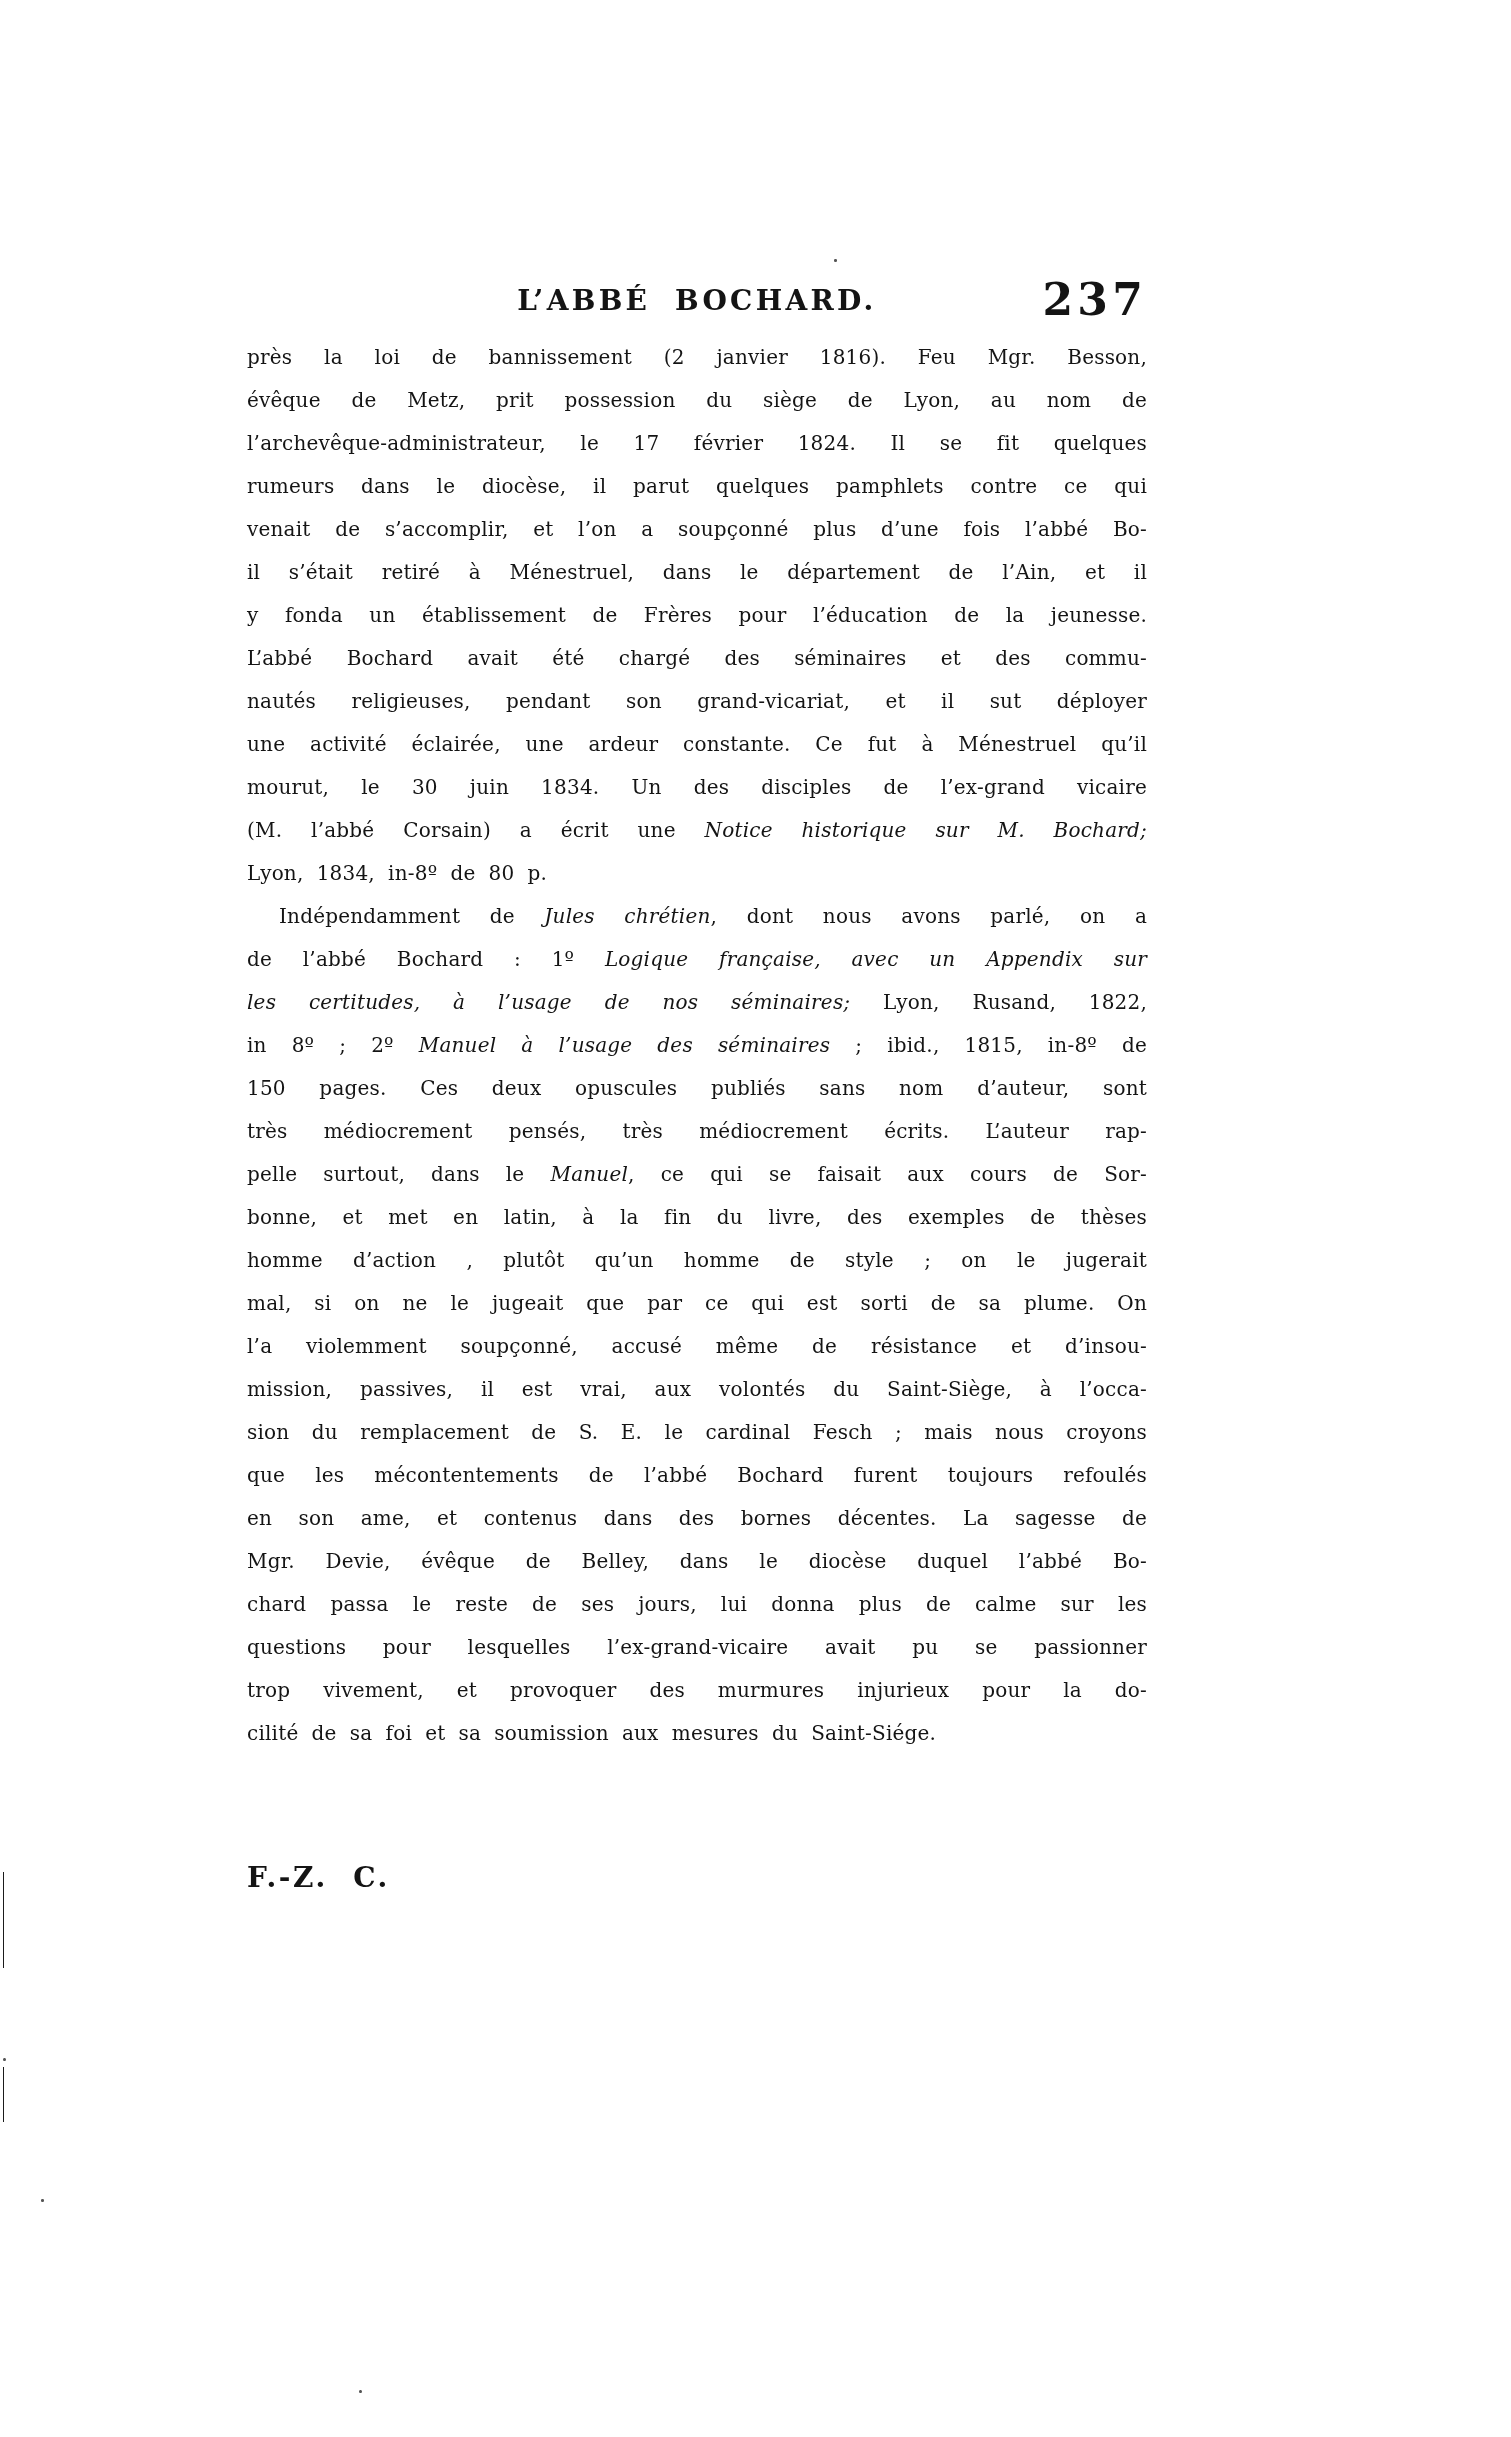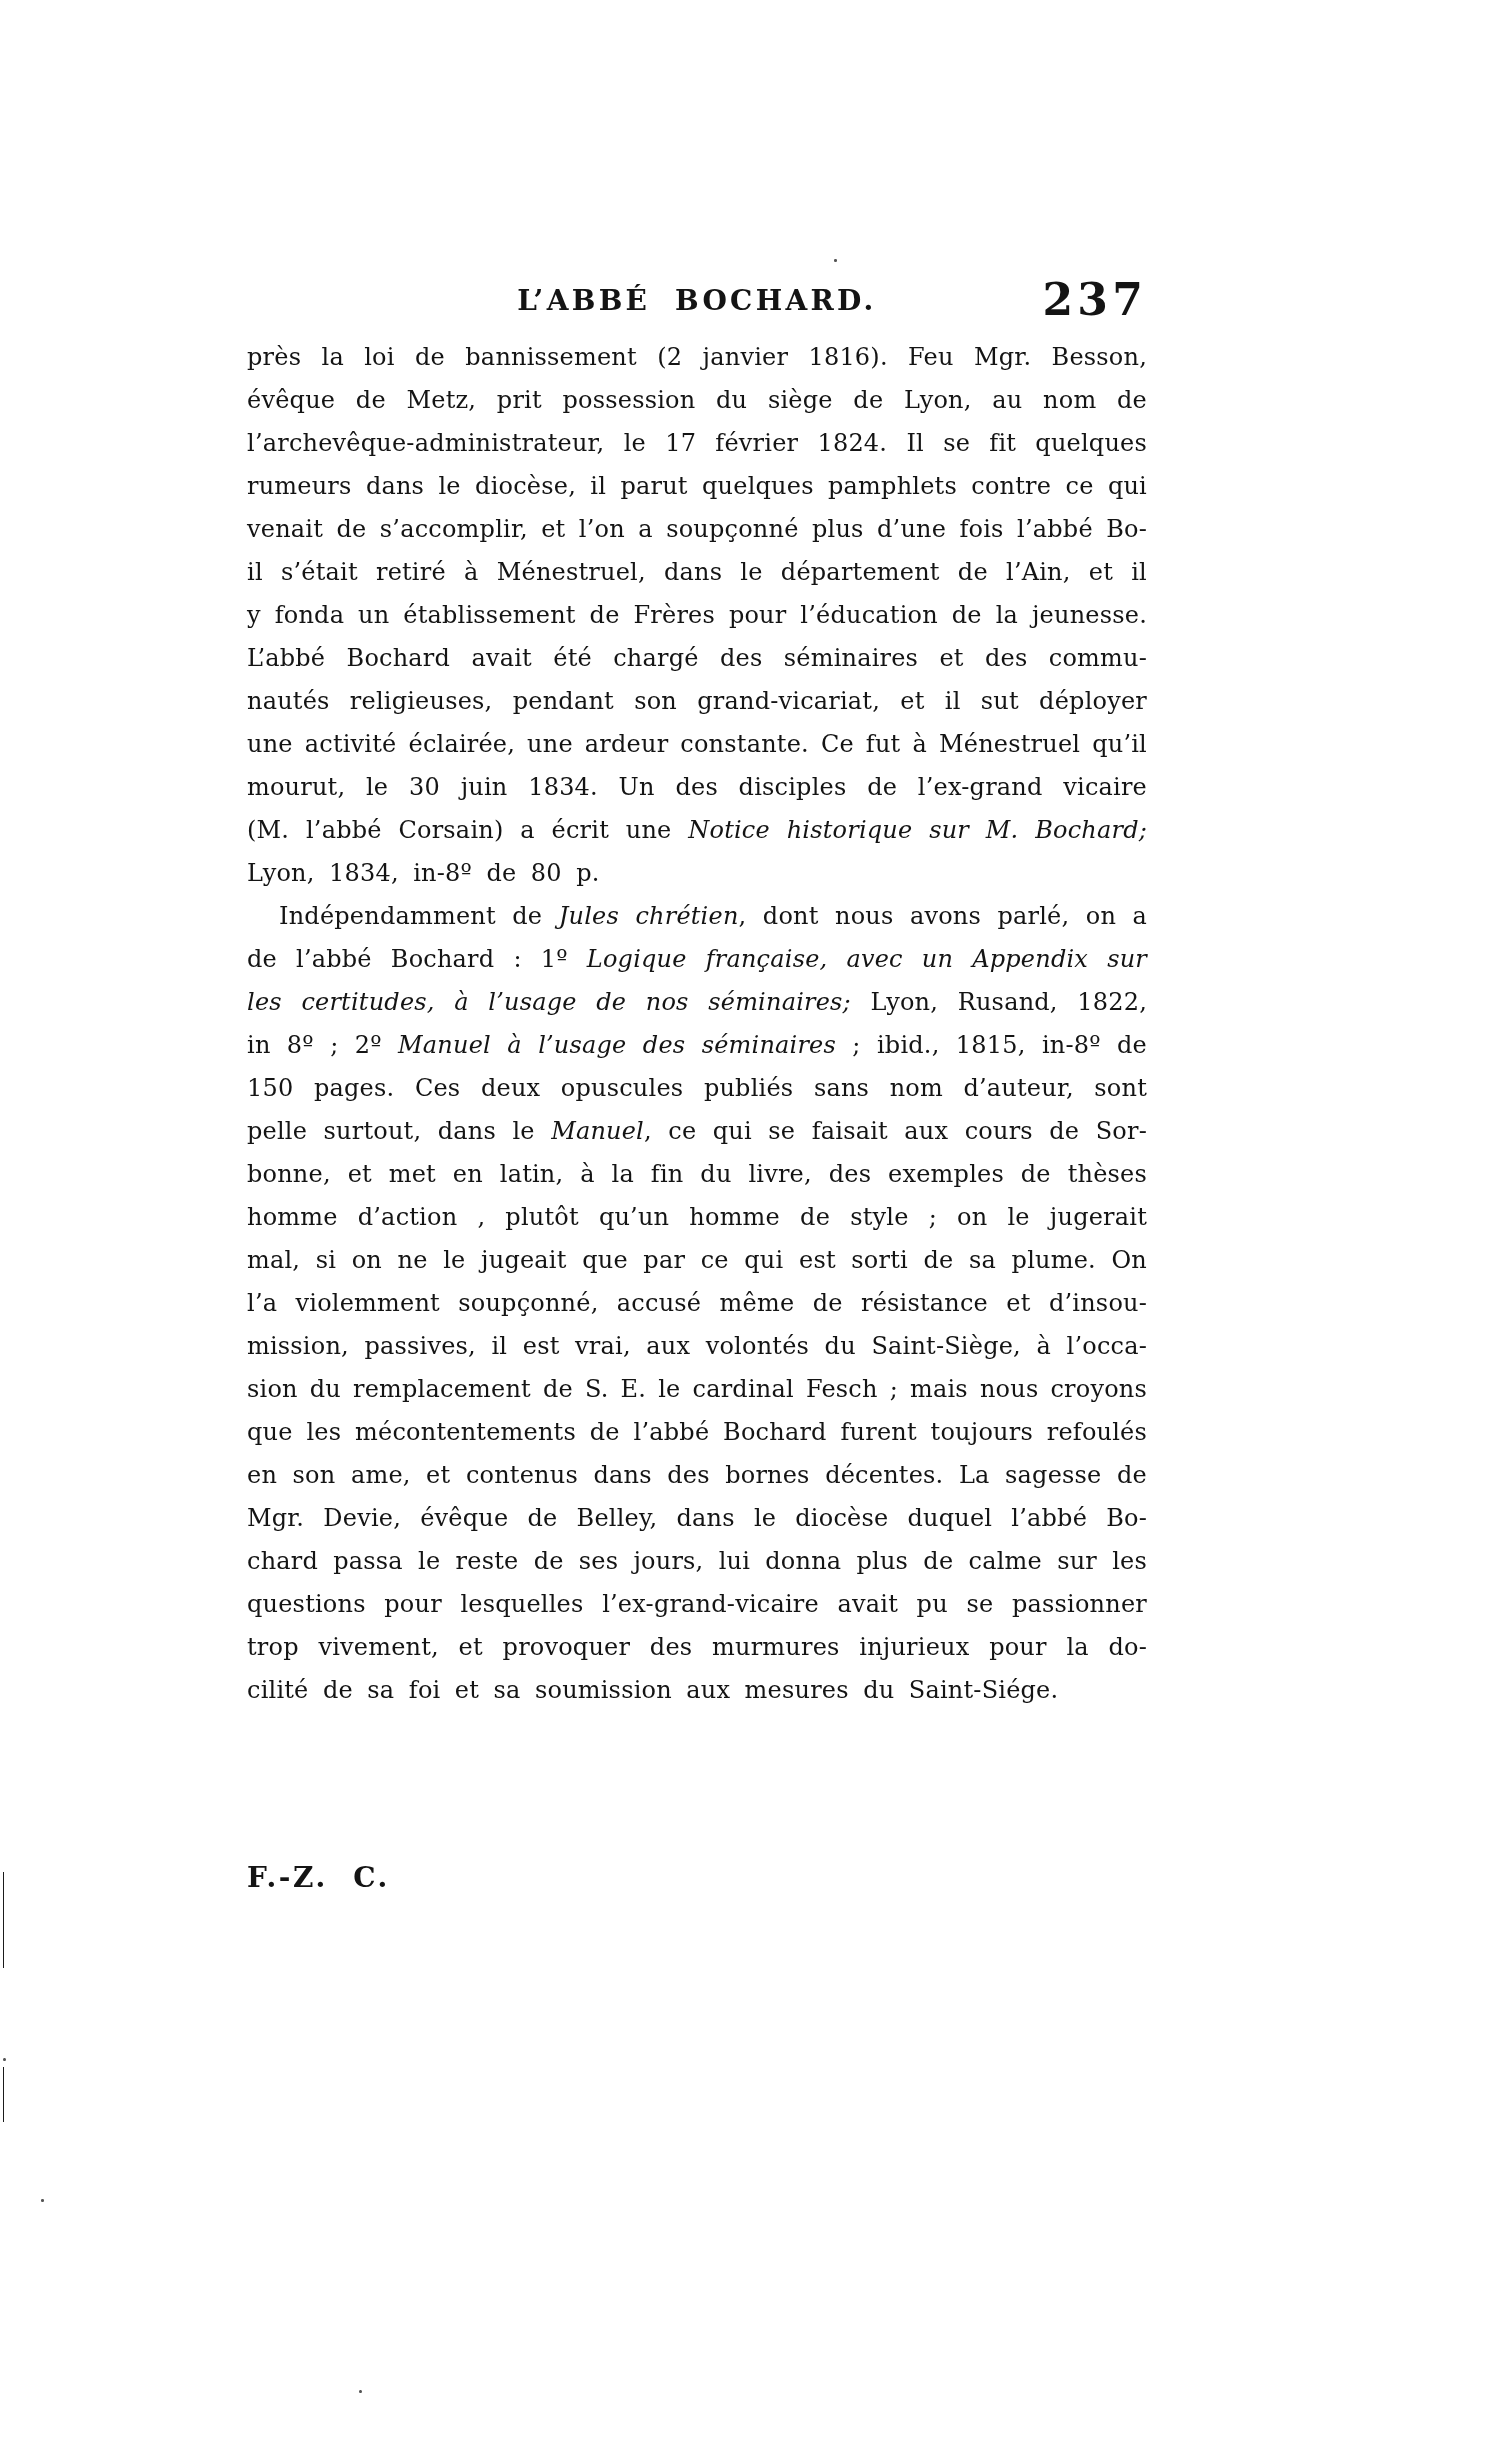--- a/index.html
+++ b/index.html
@@ -45,21 +45,21 @@
   }
   .body-text {
     position: absolute;
     left: 247px;
     top: 336px;
     width: 900px;
   }
   .line {
     height: 43px;
     line-height: 43px;
-    font-size: 24px;
+    font-size: 20px;
     text-align: justify;
     text-align-last: justify;
     text-justify: inter-word;
     word-spacing: 0.8px;
     letter-spacing: 0.2px;
   }
   .line.no-just {
     text-align-last: left;
     word-spacing: 6.6px;
   }
@@ -112,20 +112,21 @@
       <div class="line"><span>nautés religieuses, pendant son grand-vicariat, et il sut déployer</span></div>
       <div class="line"><span>une activité éclairée, une ardeur constante. Ce fut à Ménestruel qu’il</span></div>
       <div class="line"><span>mourut, le 30 juin 1834. Un des disciples de l’ex-grand vicaire</span></div>
       <div class="line"><span>(M. l’abbé Corsain) a écrit une </span><span class="it">Notice historique sur M. Bochard;</span></div>
       <div class="line no-just"><span>Lyon, 1834, in-8º de 80 p.</span></div>
       <div class="line indent"><span>Indépendamment de </span><span class="it">Jules chrétien</span><span>, dont nous avons parlé, on a</span></div>
       <div class="line"><span>de l’abbé Bochard : 1º </span><span class="it">Logique française, avec un Appendix sur</span></div>
       <div class="line"><span class="it">les certitudes, à l’usage de nos séminaires;</span><span> Lyon, Rusand, 1822,</span></div>
       <div class="line"><span>in 8º ; 2º </span><span class="it">Manuel à l’usage des séminaires</span><span> ; ibid., 1815, in-8º de</span></div>
       <div class="line"><span>150 pages. Ces deux opuscules publiés sans nom d’auteur, sont</span></div>
+      <div class="line"><span>très médiocrement pensés, très médiocrement écrits. L’auteur rap-</span></div>
       <div class="line"><span>pelle surtout, dans le </span><span class="it">Manuel</span><span>, ce qui se faisait aux cours de Sor-</span></div>
       <div class="line"><span>bonne, et met en latin, à la fin du livre, des exemples de thèses</span></div>
       <div class="line"><span>homme d’action , plutôt qu’un homme de style ; on le jugerait</span></div>
       <div class="line"><span>mal, si on ne le jugeait que par ce qui est sorti de sa plume. On</span></div>
       <div class="line"><span>l’a violemment soupçonné, accusé même de résistance et d’insou-</span></div>
       <div class="line"><span>mission, passives, il est vrai, aux volontés du Saint-Siège, à l’occa-</span></div>
       <div class="line"><span>sion du remplacement de S. E. le cardinal Fesch ; mais nous croyons</span></div>
       <div class="line"><span>que les mécontentements de l’abbé Bochard furent toujours refoulés</span></div>
       <div class="line"><span>en son ame, et contenus dans des bornes décentes. La sagesse de</span></div>
       <div class="line"><span>Mgr. Devie, évêque de Belley, dans le diocèse duquel l’abbé Bo-</span></div>

